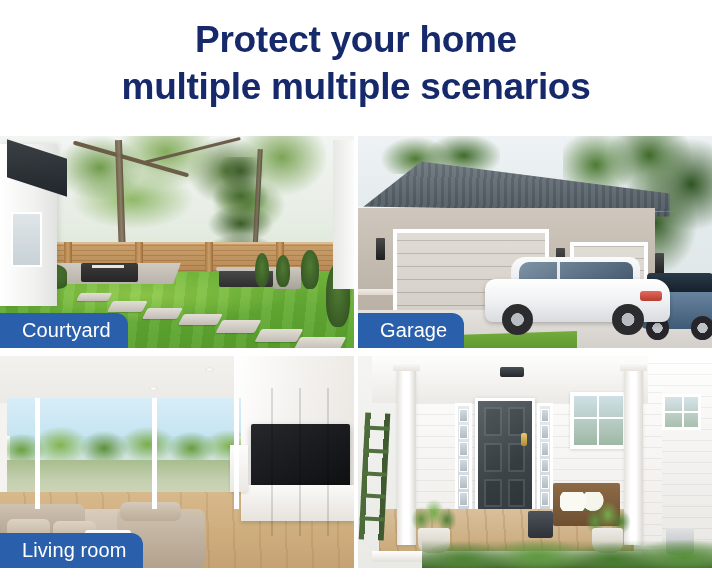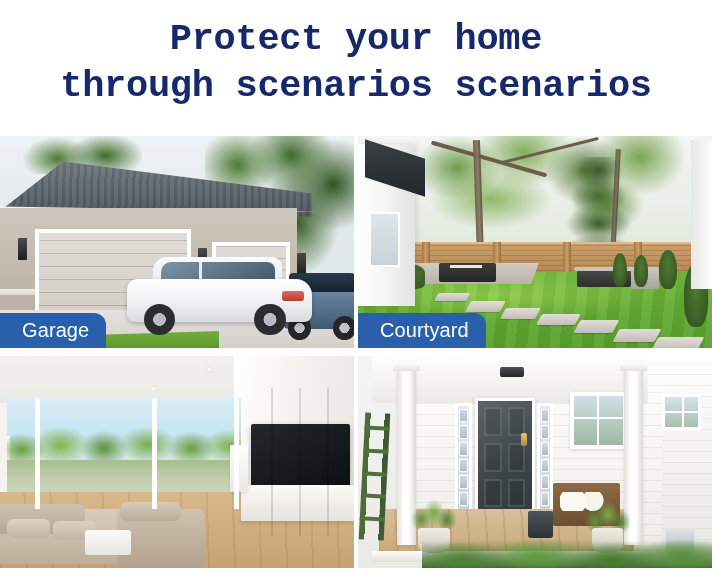--- a/index.html
+++ b/index.html
@@ -31,21 +31,21 @@
     left: 0;
     width: 712px;
     text-align: center;
     color: #16296B;
     font-family: "Liberation Sans", sans-serif;
     font-weight: bold;
     font-size: 37px;
     line-height: 47px;
     letter-spacing: -0.3px;
   }
-  .headline .hl-line { display: block; white-space: nowrap; font-family: Liberation Mono, monospace; }
+  .headline .hl-line { display: block; white-space: nowrap; }
 
   
   .grid {
     position: absolute;
     top: 136px;
     left: 0;
     width: 712px;
     height: 432px;
     display: grid;
     grid-template-columns: 354px 354px;
@@ -564,60 +564,24 @@
     background: linear-gradient(#4a4f53,#23282b); border-radius: 2px;
   }
 </style>
 </head>
 <body>
 
 <div class="page">
 
   <div class="headline">
     <span class="hl-line">Protect your home</span>
-    <span class="hl-line">through scenarios scenarios</span>
+    <span class="hl-line">multiple multiple scenarios</span>
   </div>
 
   <div class="grid">
-
-    <div class="cell">
-      <div class="scene">
-        <div class="sky-gr"></div>
-        <div class="gr-trees2"></div>
-        <div class="gr-trees"></div>
-        <div class="gr-roof"></div>
-        <div class="gr-fascia"></div>
-        <div class="gr-wall"></div>
-        <div class="gr-wall-band"></div>
-        <div class="gr-door"></div>
-        <div class="gr-door2"></div>
-        <div class="gr-lamp" style="left:5%;top:48%"></div>
-        <div class="gr-lamp" style="left:56%;top:53%"></div>
-        <div class="gr-lamp" style="left:84%;top:55%"></div>
-        <div class="gr-drive"></div>
-        <div class="gr-grass"></div>
-
-        <div class="truck">
-          <div class="truck-body"></div>
-          <div class="truck-glass"></div>
-          <div class="truck-wheel" style="left:6%"></div>
-          <div class="truck-wheel" style="right:6%"></div>
-        </div>
-
-        <div class="suv">
-          <div class="suv-cab"></div>
-          <div class="suv-glass"></div>
-          <div class="suv-body"></div>
-          <div class="suv-light"></div>
-          <div class="suv-wheel" style="left:9%"></div>
-          <div class="suv-wheel" style="right:14%"></div>
-        </div>
-      </div>
-      <div class="badge">Garage</div>
-    </div>
 
     <div class="cell">
       <div class="scene">
         <div class="sky-ct"></div>
         <div class="tree-mass"></div>
         <div class="conifer"></div>
         <div class="branch-1"></div>
         <div class="branch-2"></div>
         <div class="trunk-a"></div>
         <div class="trunk-b"></div>
@@ -649,20 +613,56 @@
         <div class="house-left"></div>
         <div class="roof-left"></div>
         <div class="window-left"></div>
         <div class="house-right"></div>
       </div>
       <div class="badge">Courtyard</div>
     </div>
 
     <div class="cell">
       <div class="scene">
+        <div class="sky-gr"></div>
+        <div class="gr-trees2"></div>
+        <div class="gr-trees"></div>
+        <div class="gr-roof"></div>
+        <div class="gr-fascia"></div>
+        <div class="gr-wall"></div>
+        <div class="gr-wall-band"></div>
+        <div class="gr-door"></div>
+        <div class="gr-door2"></div>
+        <div class="gr-lamp" style="left:5%;top:48%"></div>
+        <div class="gr-lamp" style="left:56%;top:53%"></div>
+        <div class="gr-lamp" style="left:84%;top:55%"></div>
+        <div class="gr-drive"></div>
+        <div class="gr-grass"></div>
+
+        <div class="truck">
+          <div class="truck-body"></div>
+          <div class="truck-glass"></div>
+          <div class="truck-wheel" style="left:6%"></div>
+          <div class="truck-wheel" style="right:6%"></div>
+        </div>
+
+        <div class="suv">
+          <div class="suv-cab"></div>
+          <div class="suv-glass"></div>
+          <div class="suv-body"></div>
+          <div class="suv-light"></div>
+          <div class="suv-wheel" style="left:9%"></div>
+          <div class="suv-wheel" style="right:14%"></div>
+        </div>
+      </div>
+      <div class="badge">Garage</div>
+    </div>
+
+    <div class="cell">
+      <div class="scene">
         <div class="lr-base"></div>
         <div class="lr-ceiling"></div>
         <div class="lr-spot" style="left:58%;top:5%"></div>
         <div class="lr-spot" style="left:84%;top:10%"></div>
         <div class="lr-spot" style="left:42%;top:14%"></div>
         <div class="lr-wall-right"></div>
         <div class="lr-window">
           <div class="lr-win-sky"></div>
           <div class="lr-win-trees"></div>
           <div class="lr-win-water"></div>
@@ -678,20 +678,21 @@
         <div class="lr-cred-line" style="right:23%;bottom:22%"></div>
         <div class="lr-panel"></div>
         <div class="lr-sofa"></div>
         <div class="lr-sofa-back"></div>
         <div class="lr-cush" style="left:2%;bottom:14%;width:12%;height:9%"></div>
         <div class="lr-cush" style="left:15%;bottom:13%;width:12%;height:9%"></div>
         <div class="lr-chair"></div>
         <div class="lr-chair-back"></div>
         <div class="lr-table"></div>
       </div>
+      <div class="badge">Living room</div>
     </div>
 
     <div class="cell">
       <div class="scene">
         <div class="fd-base"></div>
         <div class="fd-gable"></div>
         <div class="fd-wall"></div>
         <div class="fd-ceiling"></div>
         <div class="fd-lamp-top"></div>
 

